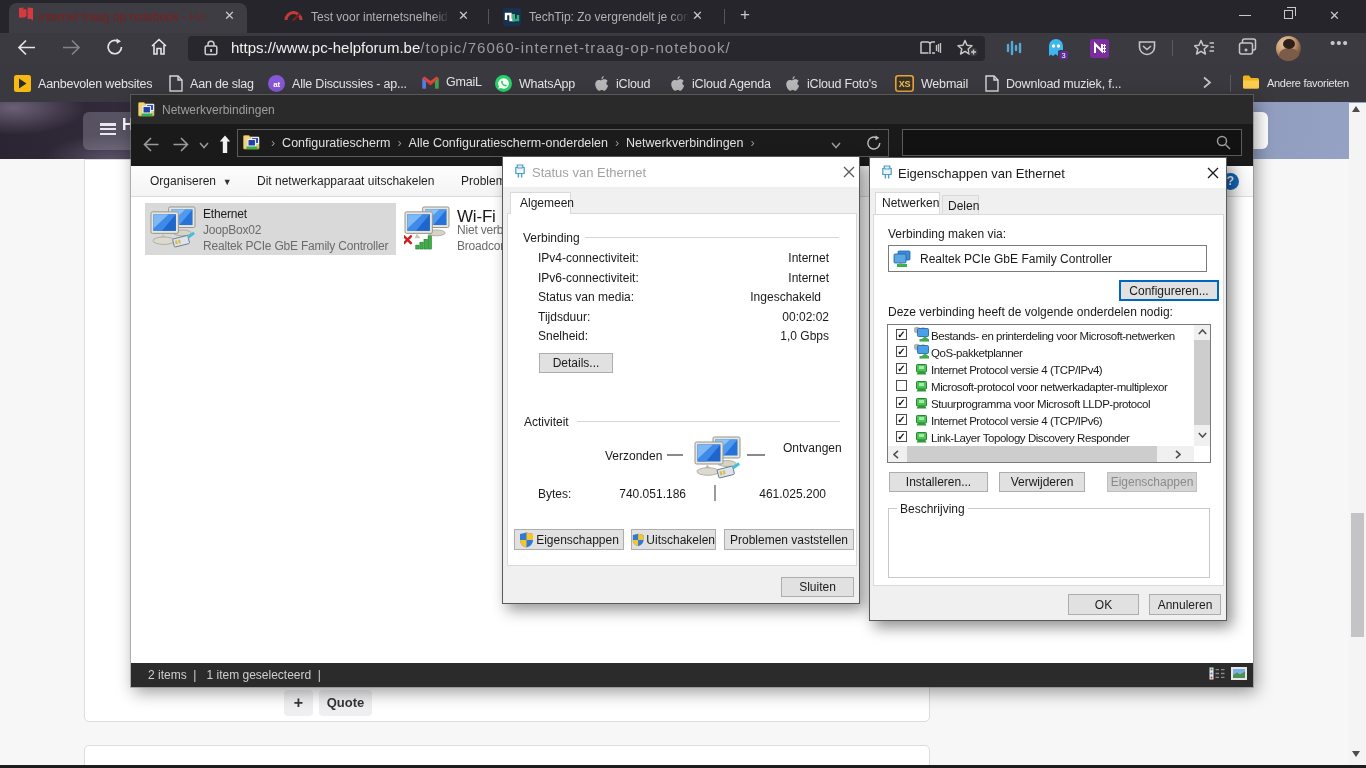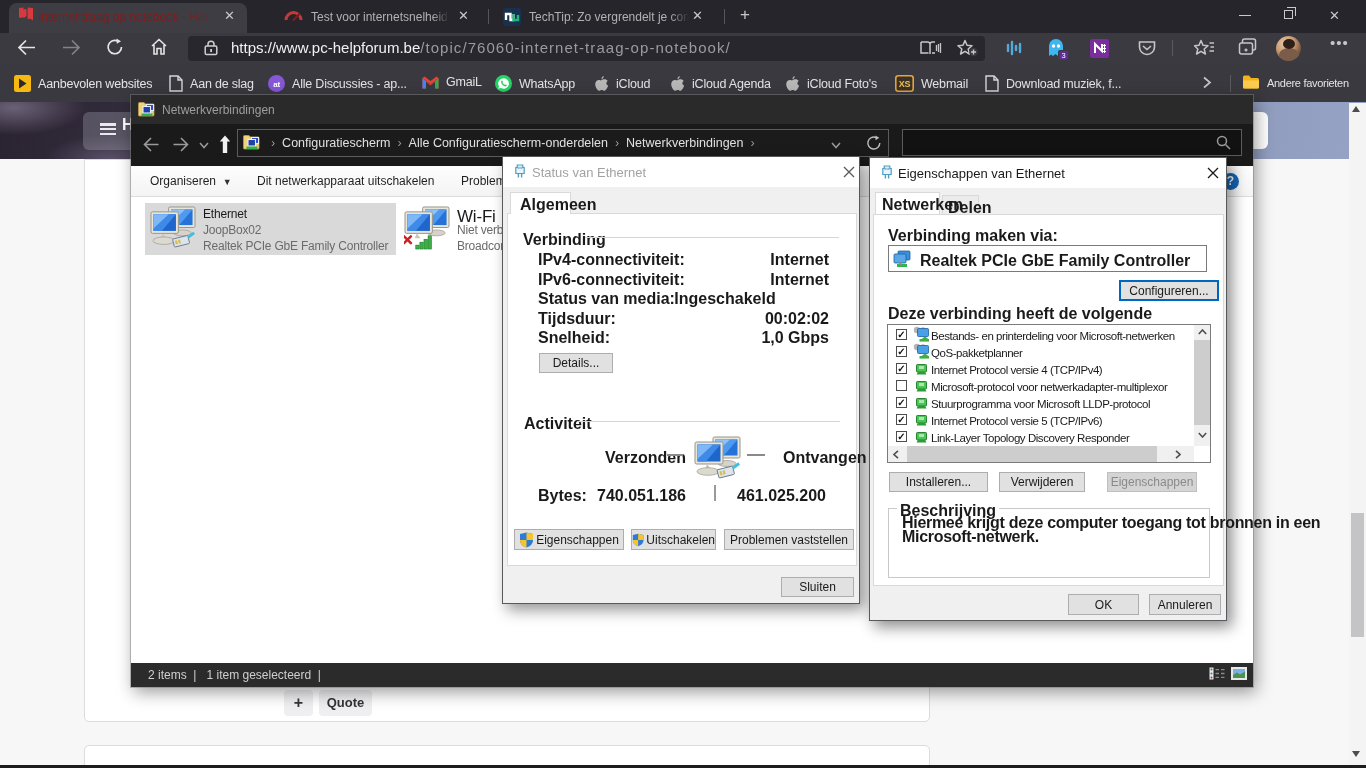--- a/index.html
+++ b/index.html
@@ -30,21 +30,21 @@
   #ex-addr  { left:0; top:29px; width:1122px; height:42px; background:#1a1a1a; }
   #ex-tool  { left:0; top:71px; width:1122px; height:31px;
     background:linear-gradient(#fdfdfd,#f4f4f4); border-bottom:1px solid #dcdcdc; }
   #ex-status{ left:0; top:568px; width:1122px; height:24px; background:#2b2b2b; }
   .win-btn { background:#e1e1e1; border:1px solid #adadad; font-size:12px; color:#1a1a1a;
     display:flex; align-items:center; justify-content:center; }
   
   .dlg { background:#f0f0f0; border:1px solid #58595c; }
   .dlg-title { background:#fff; }
   .tabpage { background:#fff; border:1px solid #d9d9d9; }
-  .t12 { font-size:16px; color:#1a1a1a;font-weight:bold; }
+  .t12 { font-size:12px; color:#1a1a1a; }
   .cb { width:11px; height:11px; background:#fff; border:1px solid #4d4d4d; font-size:10px;
     line-height:9px; text-align:center; color:#111; font-weight:bold; }
   .li { font-size:11.5px; letter-spacing:-0.45px; color:#1a1a1a; white-space:nowrap; }
   .icM { width:16px; height:16px; }
   .icG { width:13px; height:11px; }
 </style>
 </head>
 <body>
 <svg width="0" height="0" style="position:absolute;">
   <defs>
@@ -387,21 +387,21 @@
 
   <div class="abs t12" style="left:20px;top:74px;">Verbinding</div>
   <div class="abs" style="left:82px;top:80px;width:254px;height:1px;background:#d5d5d5;"></div>
   <div class="abs t12" style="left:35px;top:94px;">IPv4-connectiviteit:</div>
   <div class="abs t12" style="left:35px;top:114px;">IPv6-connectiviteit:</div>
   <div class="abs t12" style="left:35px;top:133px;">Status van media:</div>
   <div class="abs t12" style="left:35px;top:153px;">Tijdsduur:</div>
   <div class="abs t12" style="left:35px;top:172px;">Snelheid:</div>
   <div class="abs t12" style="left:126px;top:94px;width:200px;text-align:right;">Internet</div>
   <div class="abs t12" style="left:126px;top:114px;width:200px;text-align:right;">Internet</div>
-  <div class="abs t12" style="left:126px;top:133px;width:192px;text-align:center;">Ingeschakeld</div>
+  <div class="abs t12" style="left:126px;top:133px;width:192px;text-align:right;">Ingeschakeld</div>
   <div class="abs t12" style="left:126px;top:153px;width:200px;text-align:right;">00:02:02</div>
   <div class="abs t12" style="left:126px;top:172px;width:200px;text-align:right;">1,0 Gbps</div>
   <div class="abs win-btn" style="left:36px;top:196px;width:74px;height:20px;">Details...</div>
 
   <div class="abs t12" style="left:21px;top:258px;">Activiteit</div>
   <div class="abs" style="left:74px;top:264px;width:263px;height:1px;background:#d5d5d5;"></div>
   <div class="abs t12" style="left:102px;top:292px;">Verzonden</div>
   <div class="abs" style="left:164px;top:297px;width:16px;height:2px;background:#8a8a8a;"></div>
   <svg class="abs" style="left:191px;top:279px;" width="48" height="45" viewBox="0 0 48 45">
     <rect x="19" y="1" width="27" height="21" rx="1.5" fill="#e8e5da" stroke="#97948a" stroke-width="1"></rect>
@@ -416,21 +416,21 @@
     <path d="M13 28 L17 33 H11 Z" fill="#c9c6bd"></path>
     <ellipse cx="14" cy="35.5" rx="11" ry="3.8" fill="#dcd9cf" stroke="#a5a29a" stroke-width="0.8"></ellipse>
     <g transform="translate(22,30) rotate(-14)">
       <rect x="0" y="4" width="16" height="8.5" rx="1" fill="#dde4ec" stroke="#68798c" stroke-width="0.9"></rect>
       <rect x="2" y="6.2" width="2.2" height="4" fill="#d8bd4e"></rect>
       <rect x="5.2" y="6.2" width="2.2" height="4" fill="#d8bd4e"></rect>
       <path d="M16 4.5 L22.5 1.8 L23.6 4.6 L16 7.5 Z" fill="#3fc0dd"></path>
     </g>
   </svg>
   <div class="abs" style="left:244px;top:297px;width:18px;height:2px;background:#8a8a8a;"></div>
-  <div class="abs t12" style="left:280px;top:292px;text-align:center;">Ontvangen</div>
+  <div class="abs t12" style="left:280px;top:284px;text-align:center;">Ontvangen</div>
   <div class="abs t12" style="left:35px;top:330px;">Bytes:</div>
   <div class="abs t12" style="left:83px;top:330px;width:100px;text-align:right;">740.051.186</div>
   <div class="abs" style="left:211px;top:328px;width:2px;height:16px;background:#9a9a9a;"></div>
   <div class="abs t12" style="left:223px;top:330px;width:100px;text-align:right;">461.025.200</div>
 
   <div class="abs win-btn" style="left:11px;top:372px;width:110px;height:21px;">
     <svg width="15" height="16" viewBox="0 0 15 16" style="margin-right:2px;">
         <path d="M7.5 0.5 L14 2 V8 C14 12 11 14.5 7.5 15.5 C4 14.5 1 12 1 8 V2 Z" fill="#2e7bd6"></path>
         <path d="M7.5 0.5 L14 2 V8 H7.5 Z" fill="#f6c52e"></path>
         <path d="M7.5 15.5 C4 14.5 1 12 1 8 H7.5 Z" fill="#f6c52e"></path>
@@ -498,21 +498,21 @@
   <div class="abs li" style="left:61px;top:223px;">Microsoft-protocol voor netwerkadapter-multiplexor</div>
   <div class="abs cb" style="left:26px;top:239px;">✓</div>
   <svg class="abs icG" style="left:45px;top:240px;">
       <use href="#icg"></use>
     </svg>
   <div class="abs li" style="left:61px;top:240px;">Stuurprogramma voor Microsoft LLDP-protocol</div>
   <div class="abs cb" style="left:26px;top:256px;">✓</div>
   <svg class="abs icG" style="left:45px;top:257px;">
       <use href="#icg"></use>
     </svg>
-  <div class="abs li" style="left:61px;top:257px;">Internet Protocol versie 5 (TCP/IPv6)</div>
+  <div class="abs li" style="left:61px;top:257px;">Internet Protocol versie 4 (TCP/IPv6)</div>
   <div class="abs cb" style="left:26px;top:273px;">✓</div>
   <svg class="abs icG" style="left:45px;top:274px;">
       <use href="#icg"></use>
     </svg>
   <div class="abs li" style="left:61px;top:274px;">Link-Layer Topology Discovery Responder</div>
 
   <div class="abs" style="left:324px;top:167px;width:16px;height:121px;background:#f0f0f0;"></div>
   <svg class="abs" style="left:328px;top:171px;" width="9" height="6" viewBox="0 0 9 6">
       <path d="M0.8 5 L4.5 1 L8.2 5" fill="none" stroke="#505050" stroke-width="1.6"></path>
     </svg>
@@ -529,17 +529,16 @@
   <svg class="abs" style="left:305px;top:292px;" width="6" height="9" viewBox="0 0 6 9">
       <path d="M1 0.8 L5 4.5 L1 8.2" fill="none" stroke="#505050" stroke-width="1.6"></path>
     </svg>
 
   <div class="abs win-btn" style="left:19px;top:314px;width:99px;height:20px;">Installeren...</div>
   <div class="abs win-btn" style="left:129px;top:314px;width:86px;height:20px;">Verwijderen</div>
   <div class="abs win-btn" style="left:237px;top:314px;width:90px;height:20px;background:#d4d4d4;border-color:#bfbfbf;color:#8a8a8a;">Eigenschappen</div>
 
   <div class="abs" style="left:18px;top:350px;width:322px;height:70px;border:1px solid #c9c9c9;"></div>
   <div class="abs t12" style="left:27px;top:344px;background:#fff;padding:0 3px;">Beschrijving</div>
-  <div class="abs t12" style="left:32px;top:358px;white-space:nowrap;line-height:14px;letter-spacing:-0.3px;">Hiermee krijgt deze computer toegang tot bronnen in een<br>Microsoft-netwerk.</div>
 
   <div class="abs win-btn" style="left:198px;top:436px;width:71px;height:21px;">OK</div>
   <div class="abs win-btn" style="left:279px;top:436px;width:72px;height:21px;">Annuleren</div>
 </div>
 
 </body></html>

